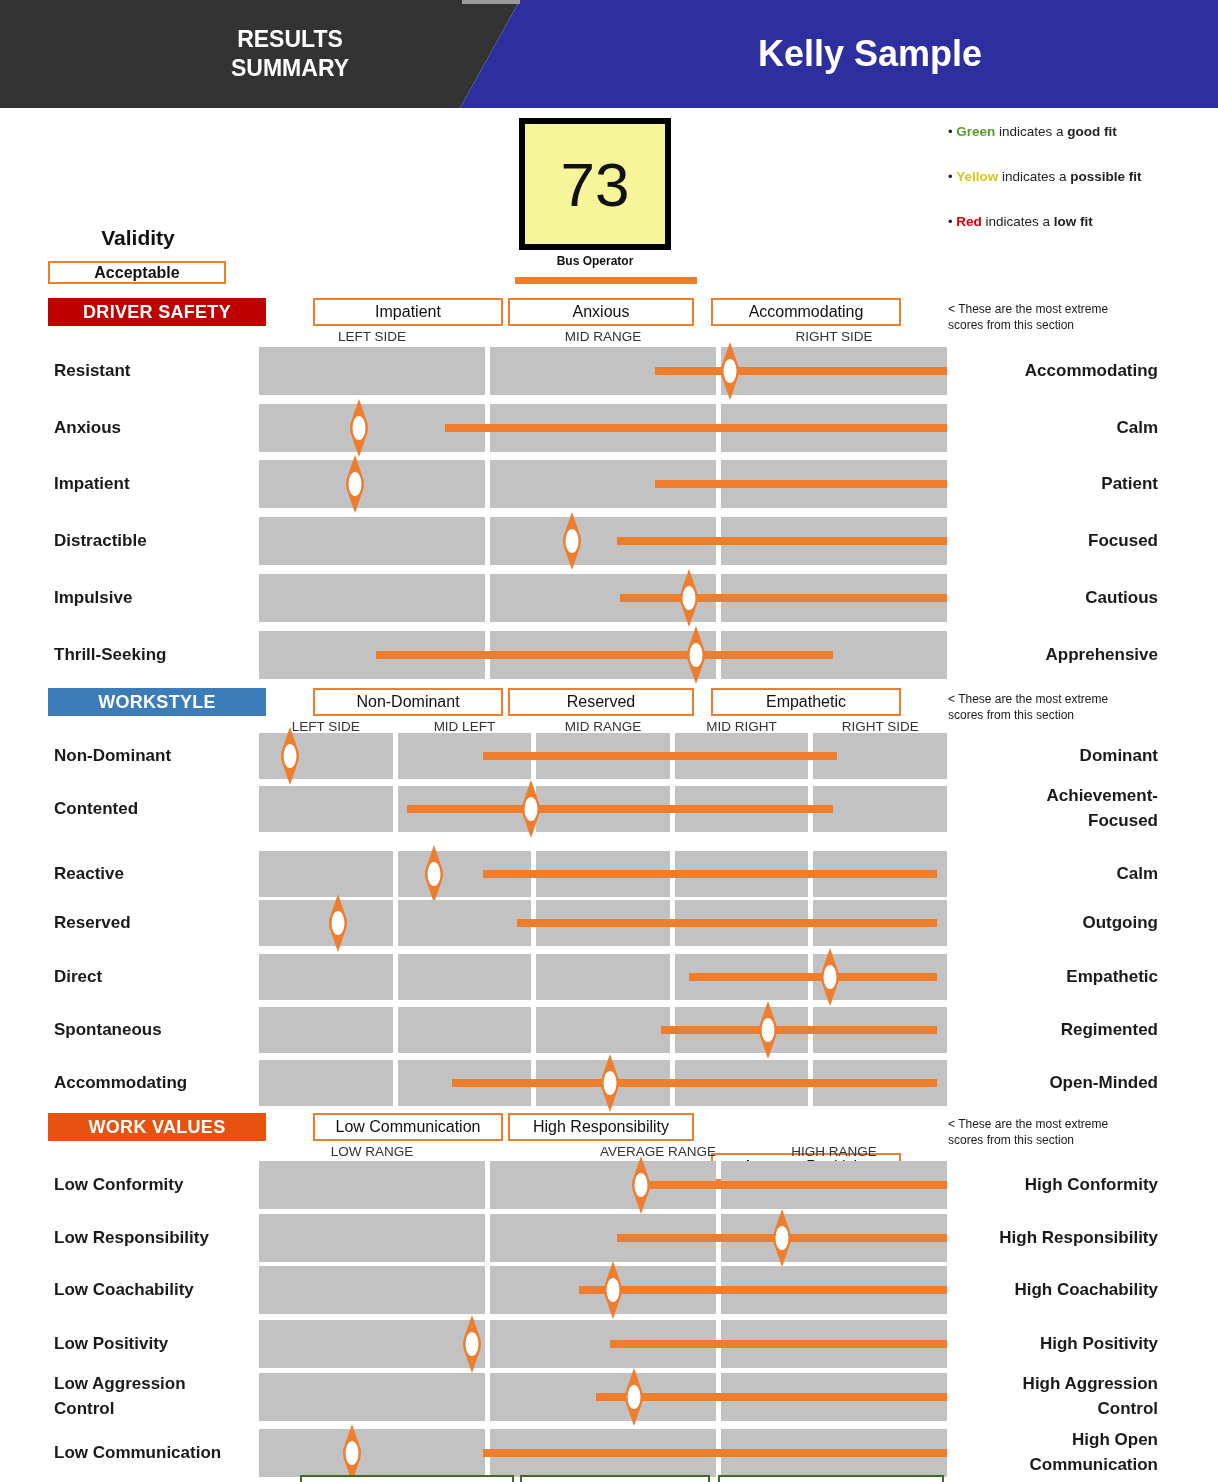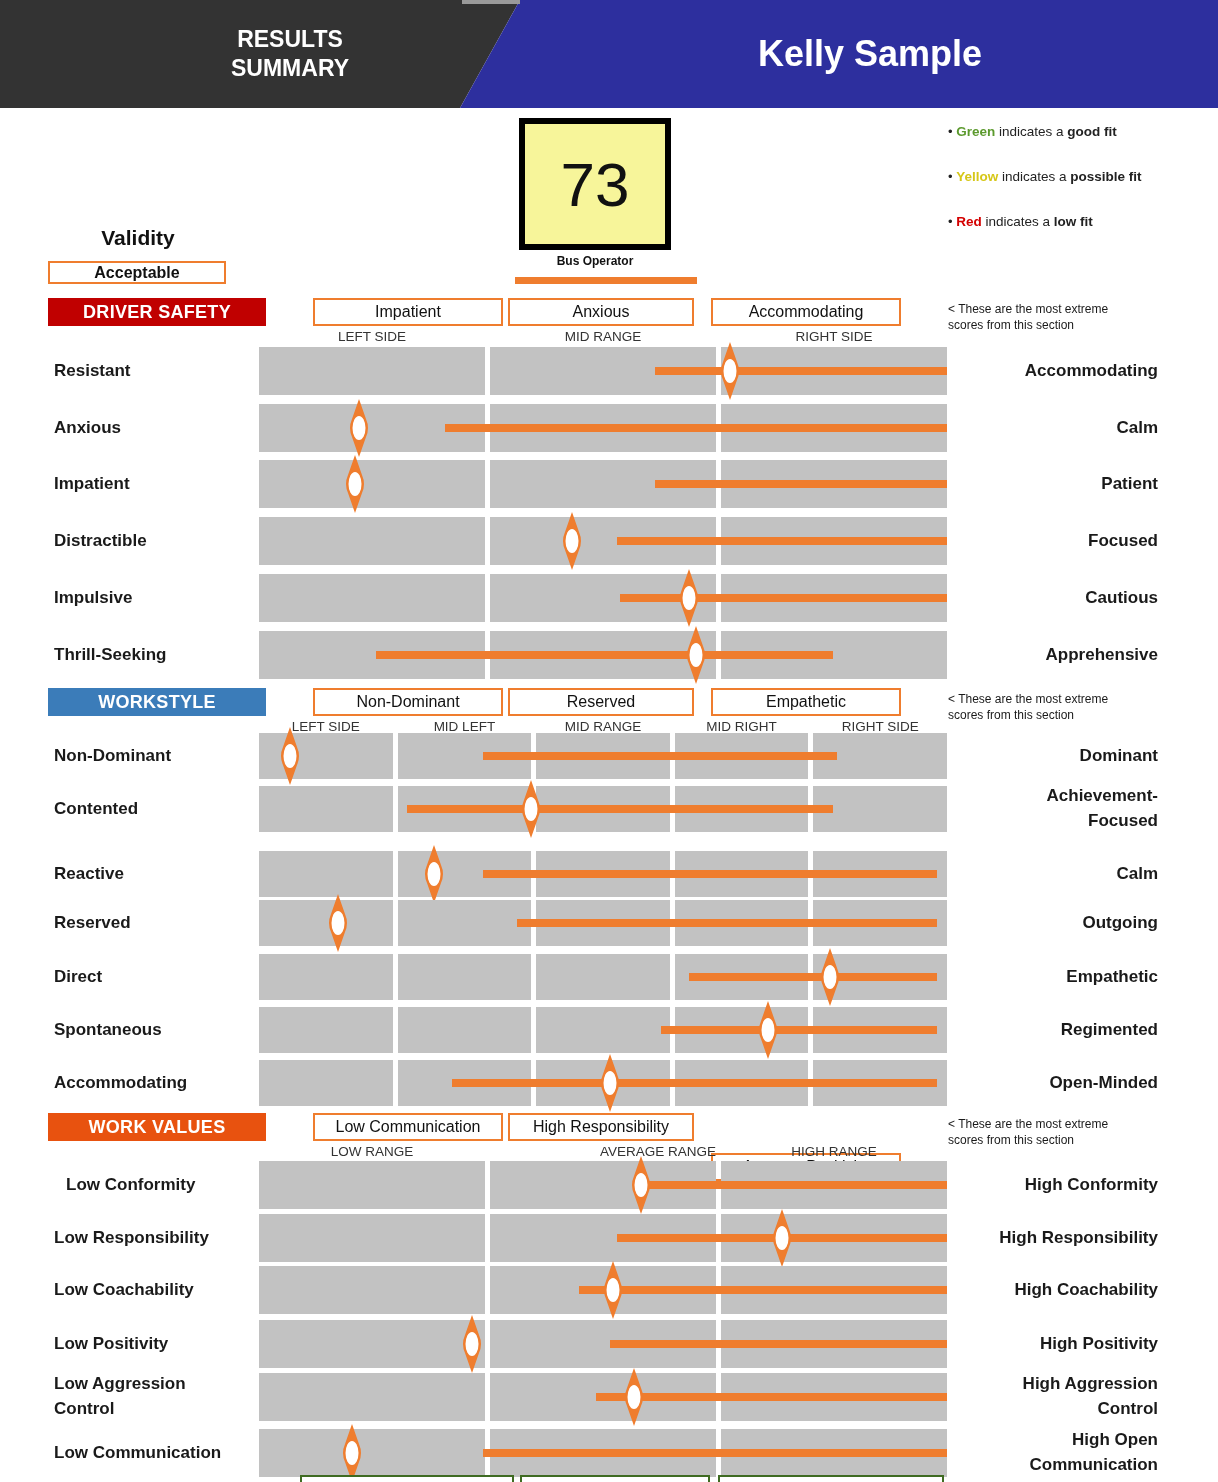--- a/index.html
+++ b/index.html
@@ -416,21 +416,21 @@
       <div class="sec-label" style="top: 1113px; background: rgb(232, 82, 15);">WORK VALUES</div>
       <div class="extreme-box" style="left: 313px; top: 1113px; width: 190px;">Low Communication</div>
       <div class="extreme-box" style="left: 508px; top: 1113px; width: 186px;">High Responsibility</div>
       <div class="extreme-box" style="left: 711px; top: 1113px; width: 190px; margin-top: 40px;">Average Positivity</div>
       <div class="sec-note" style="top: 1117px; white-space: pre-line;">&lt; These are the most extreme
 scores from this section</div>
       <div class="range-tick" style="left: 259px; width: 226px; top: 1144px;">LOW RANGE</div>
       <div class="range-tick" style="left: 490px; width: 226px; top: 1144px; text-align: right;">AVERAGE RANGE</div>
       <div class="range-tick" style="left: 721px; width: 226px; top: 1144px;">HIGH RANGE</div>
       <div class="row" style="top: 1161px; height: 48px;">
-        <div class="row-left" style="top: 12px; white-space: pre-line; margin-left: 12px;">Low Conformity</div>
+        <div class="row-left" style="top: 12px; white-space: pre-line;">Low Conformity</div>
         <div class="row-right" style="top: 12px; white-space: pre-line;">High Conformity</div>
         <div class="track" style="height: 48px;">
           <div class="seg" style="left: 0px; width: 226px; height: 48px;"></div>
           <div class="seg" style="left: 231px; width: 226px; height: 48px;"></div>
           <div class="seg" style="left: 462px; width: 226px; height: 48px;"></div>
           <div class="normbar" style="left: 381.84px; width: 306.16px; top: 20px;"></div>
           <div class="marker" style="left: 366.84px; top: -5px;">
             <svg width="30" height="58" viewBox="0 0 30 58">
               <path d="M15 0 L22 20 Q26 29 22 38 L15 58 L8 38 Q4 29 8 20 Z" fill="#ef7d2e"></path>
               <ellipse cx="15" cy="29" rx="6.5" ry="12" fill="#ffffff"></ellipse>

